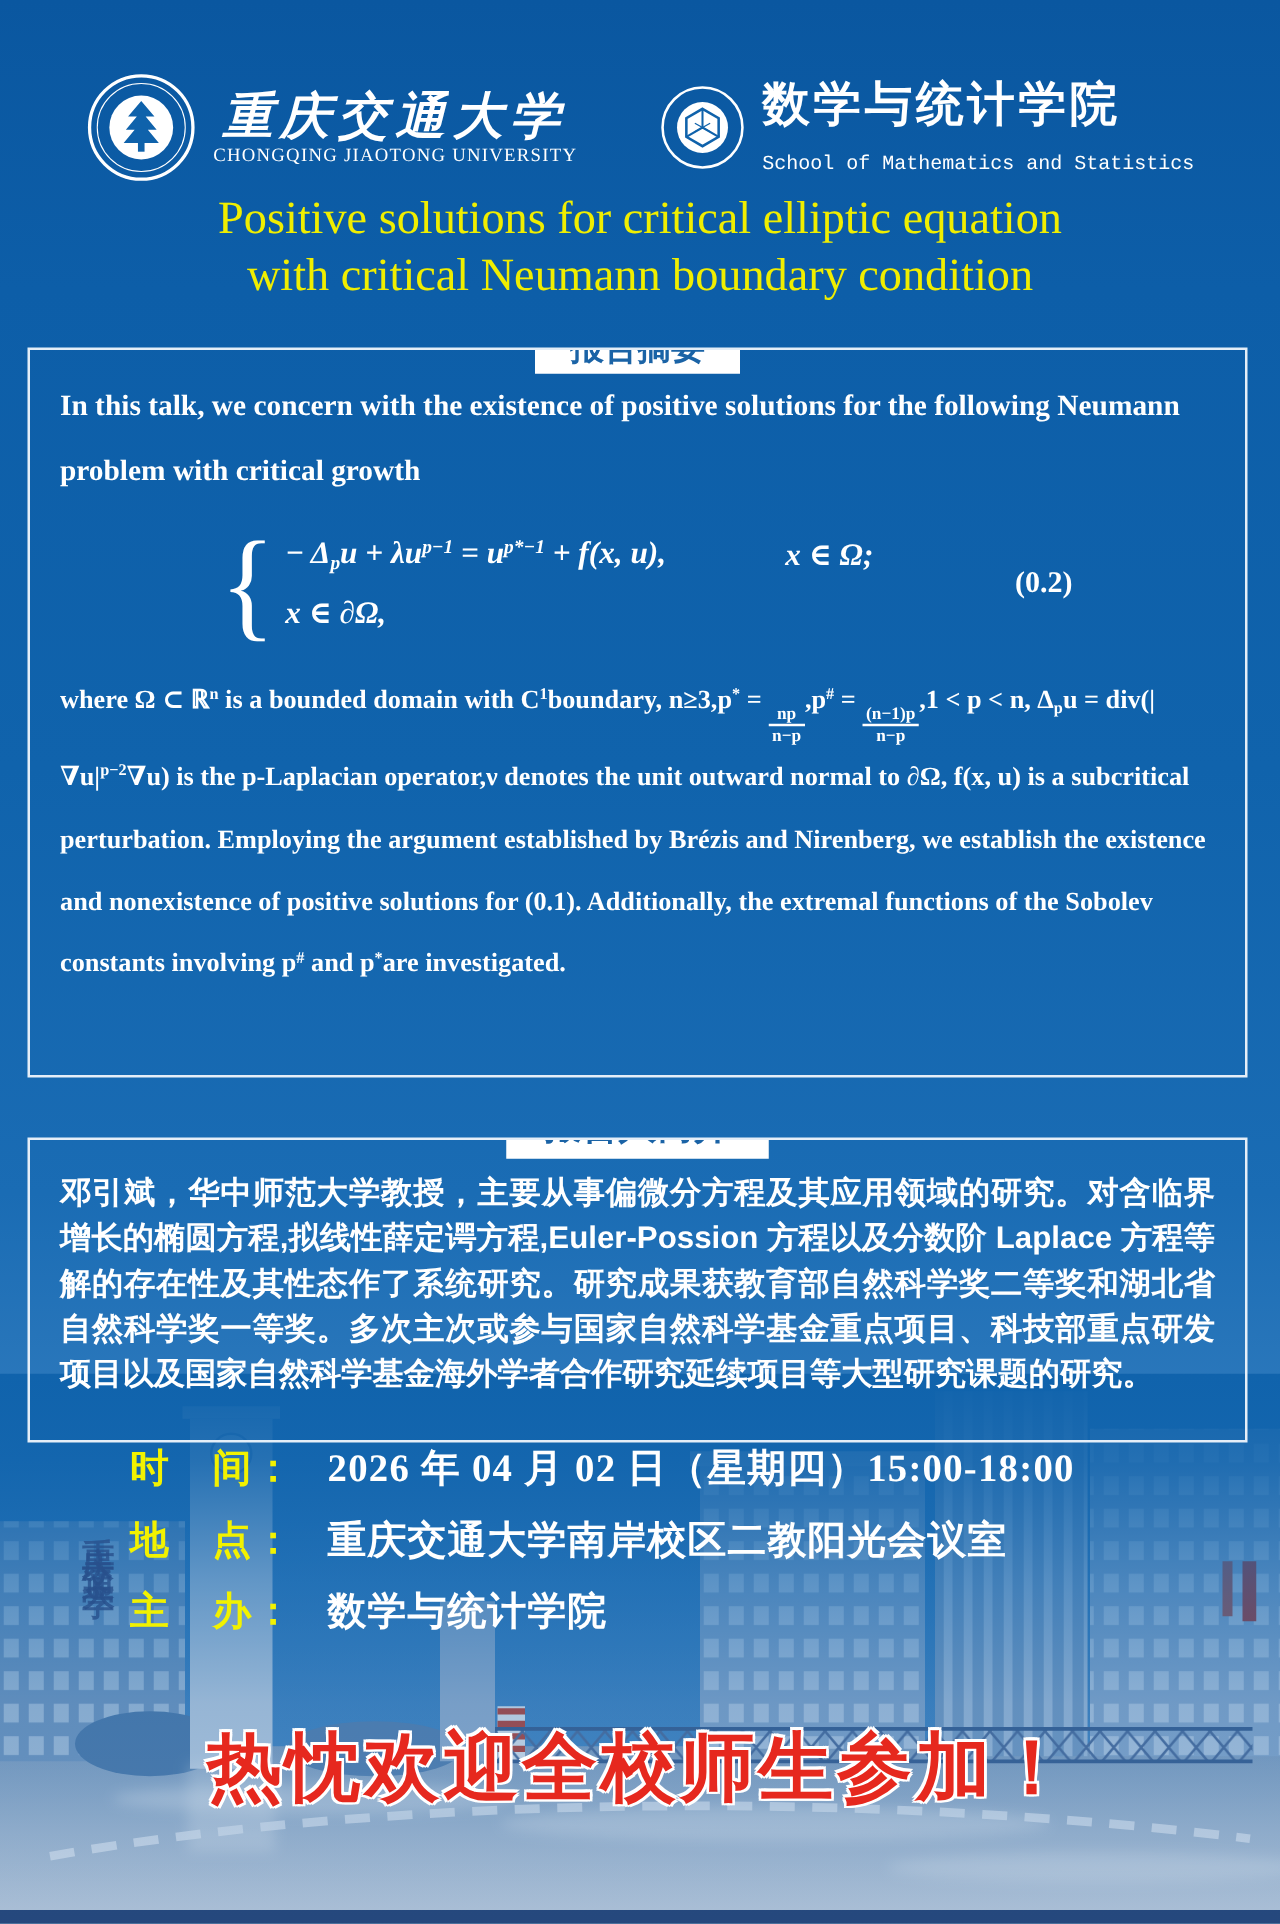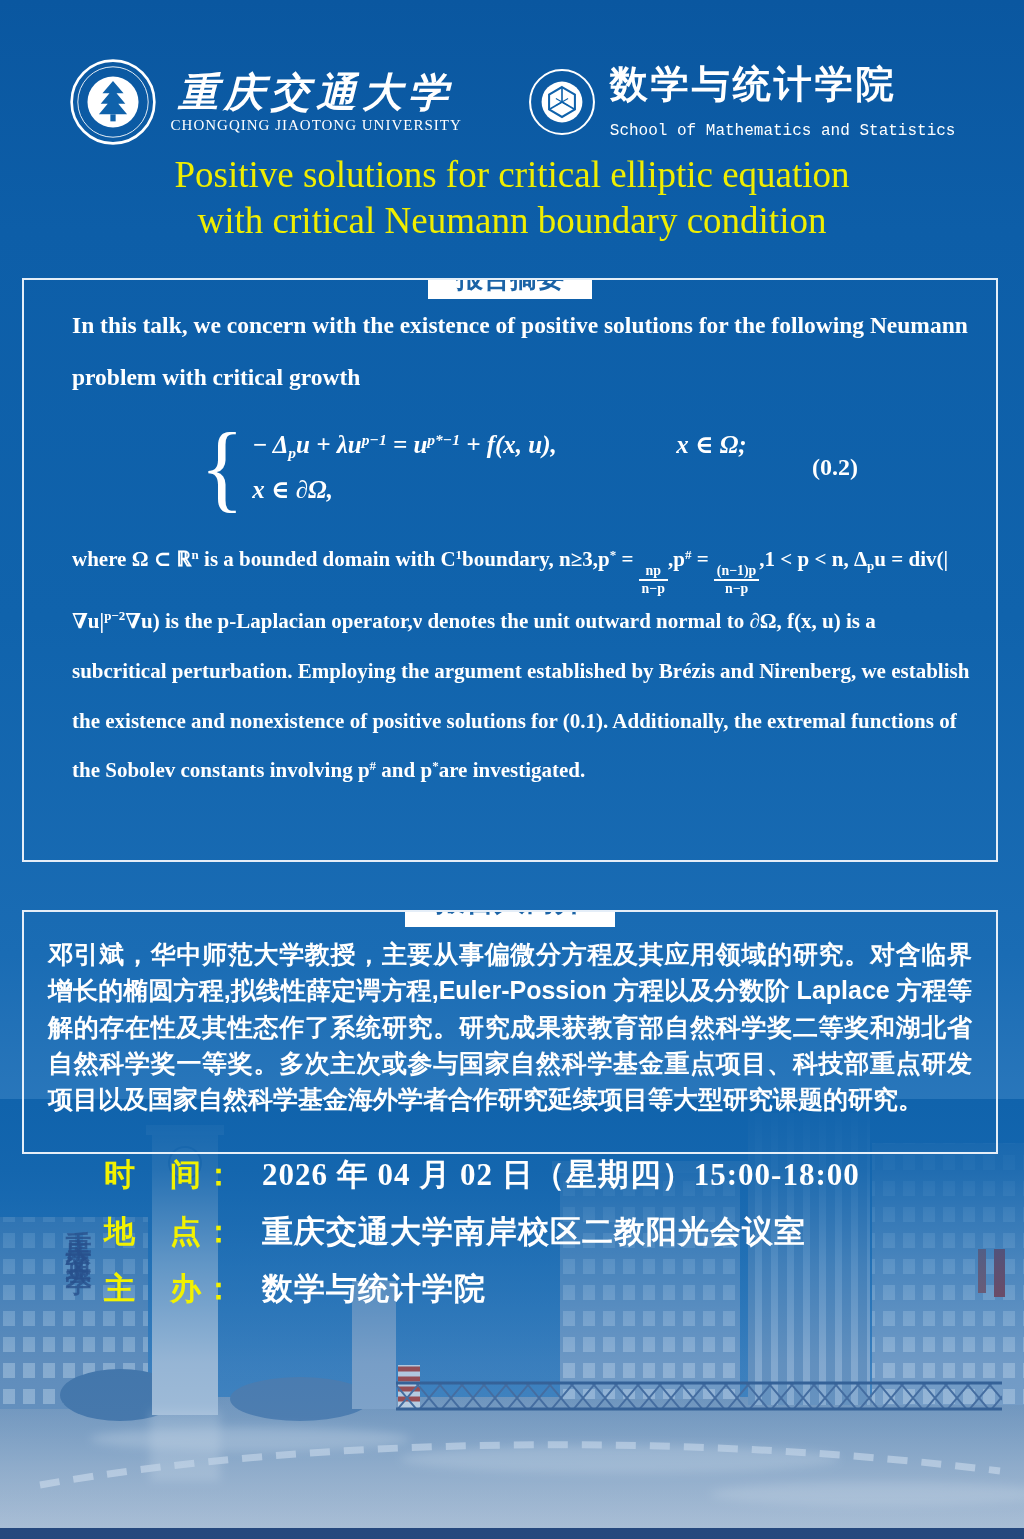--- a/index.html
+++ b/index.html
@@ -19,29 +19,29 @@
   
   .title{position:absolute;top:152px;left:0;right:0;text-align:center;color:#f0ee00;
          font-size:37px;font-weight:normal;line-height:1.24;z-index:3;}
   
   .tag{position:absolute;left:50%;transform:translateX(-50%);background:#fff;color:#1a63a6;
        font-weight:bold;font-family:"Liberation Sans","DejaVu Sans",sans-serif;white-space:nowrap;z-index:4;}
   .tag-abstract{top:-23px;font-size:27px;padding:3px 28px;}
   .tag-speaker{top:-38px;font-size:30px;padding:6px 30px;}
   
   .box{position:absolute;left:22px;width:976px;border:2px solid rgba(240,246,252,.95);box-sizing:border-box;z-index:3;}
-  .abstract-box{top:278px;height:584px;overflow:hidden;padding-left:24px;}
+  .abstract-box{top:278px;height:584px;overflow:hidden;}
   .speaker-box{top:910px;height:244px;overflow:hidden;}
   .abs-intro{margin:20px 24px 0;color:#fff;font-size:23.5px;font-weight:bold;line-height:2.2;}
   .abs-body {margin:12px 24px 0;color:#fff;font-size:21px;font-weight:bold;line-height:2.38;}
   
   .equation{position:relative;margin:8px 0 0 152px;height:112px;display:flex;align-items:center;color:#fff;}
   .brace{font-size:92px;line-height:1;transform:scaleY(1.06);margin-right:8px;font-weight:normal;}
   .eq-rows{display:flex;flex-direction:column;gap:16px;font-size:25px;font-weight:bold;font-style:italic;}
-  .eq-row{display:flex;align-items:flex-end;gap:24px;}
+  .eq-row{display:flex;align-items:flex-start;}
   .eq-main{width:400px;}
   .eq-num{position:absolute;right:138px;top:50%;transform:translateY(-50%);font-size:24px;font-weight:bold;font-style:normal;}
   sup{font-size:.62em;position:relative;top:-.55em;vertical-align:baseline;line-height:0;}
   sub{font-size:.62em;position:relative;top:.28em;vertical-align:baseline;line-height:0;}
   .frac{display:inline-flex;flex-direction:column;text-align:center;vertical-align:-0.6em;font-size:.66em;line-height:1.15;}
   .frac .fn{border-bottom:2px solid currentColor;padding:0 3px;}
   .frac .fd{padding:0 3px;}
   
   .bio{margin:24px 24px 0;color:#fff;font-size:25px;line-height:1.45;font-weight:700;
        font-family:"Liberation Sans","DejaVu Sans",sans-serif;text-align:justify;}
@@ -208,14 +208,15 @@
     <div class="info-row">
       <span class="info-label">地　点：</span>
       <span class="info-value">重庆交通大学南岸校区二教阳光会议室</span>
     </div>
     <div class="info-row">
       <span class="info-label">主　办：</span>
       <span class="info-value">数学与统计学院</span>
     </div>
   </div>
 
+  <div class="welcome">热忱欢迎全校师生参加！</div>
 
 </div>
 
 </body></html>

